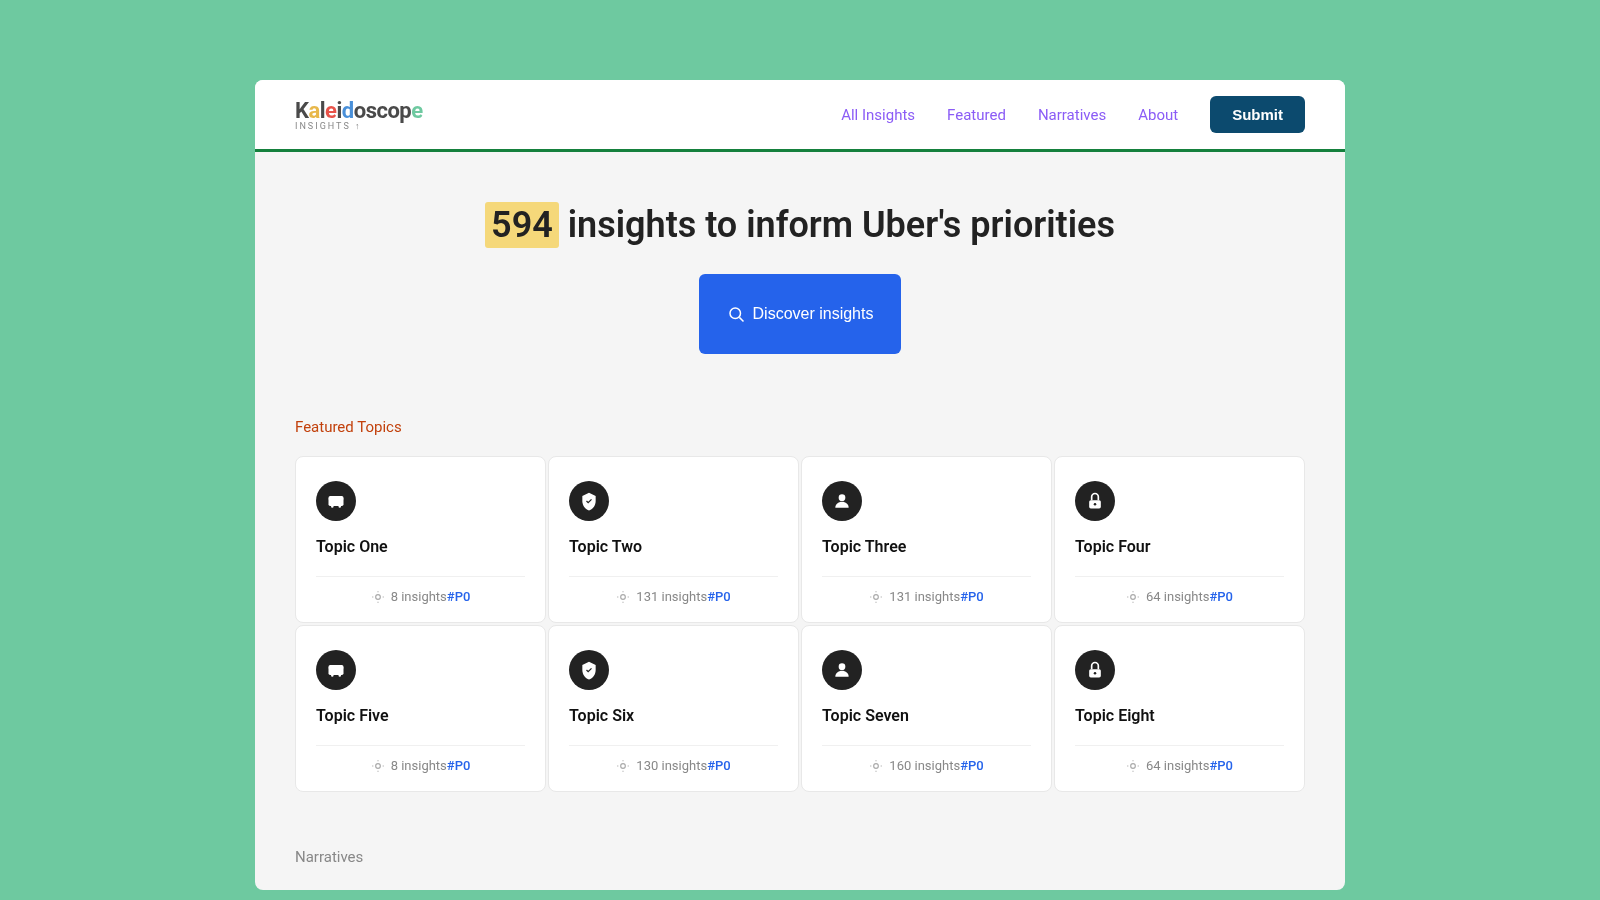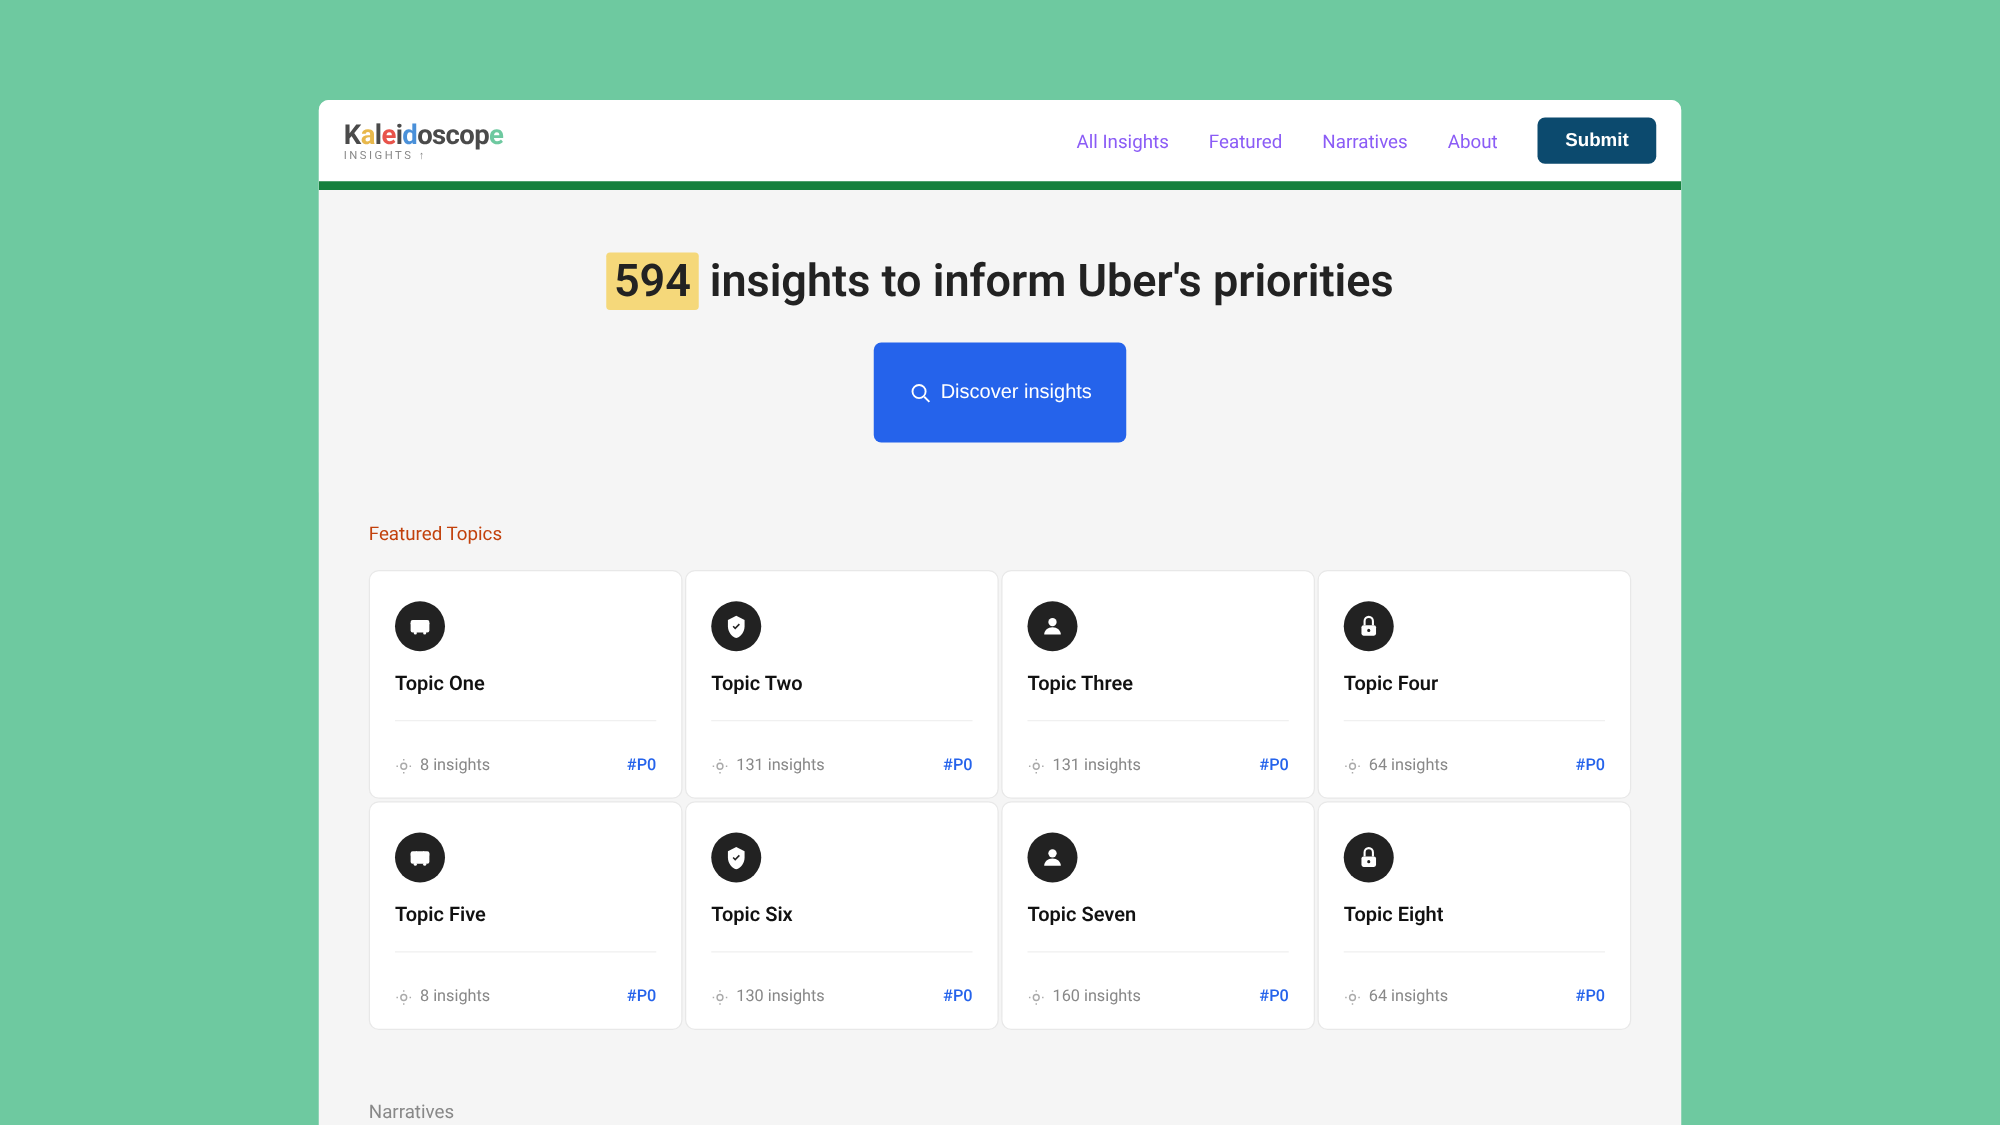--- a/index.html
+++ b/index.html
@@ -17,23 +17,23 @@
       border-radius: 8px;
       overflow: hidden;
       margin: 80px 0;
     }
     
     .navbar {
       background: #fff;
       display: flex;
       align-items: center;
       justify-content: space-between;
-      padding: 0 20px;
+      padding: 0 40px;
       height: 72px;
-      border-bottom: 7px solid #15803d;
+      border-bottom: 3px solid #15803d;
     }
     .logo-container {
       display: flex;
       flex-direction: column;
       align-items: flex-start;
     }
     .logo-text {
       font-size: 22px;
       font-weight: 700;
       letter-spacing: -0.5px;
@@ -163,23 +163,23 @@
     .topic-name {
       font-size: 16px;
       font-weight: 600;
       color: #111;
       margin-bottom: auto;
       padding-bottom: 16px;
     }
     .topic-footer {
       display: flex;
       align-items: center;
-      justify-content: space-between;
+      justify-content: center;
       border-top: 1px solid #f0f0f0;
-      padding-top: 28px;
+      padding-top: 12px;
       margin-top: 4px;
     }
     .topic-insights-count {
       display: flex;
       align-items: center;
       gap: 6px;
       font-size: 13px;
       color: #888;
     }
     .insights-icon-sm {

